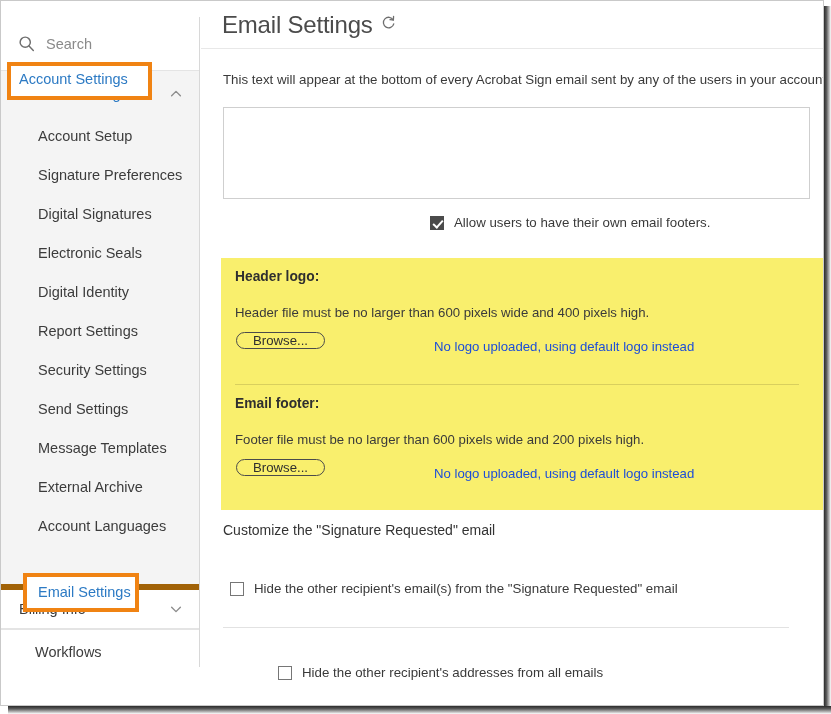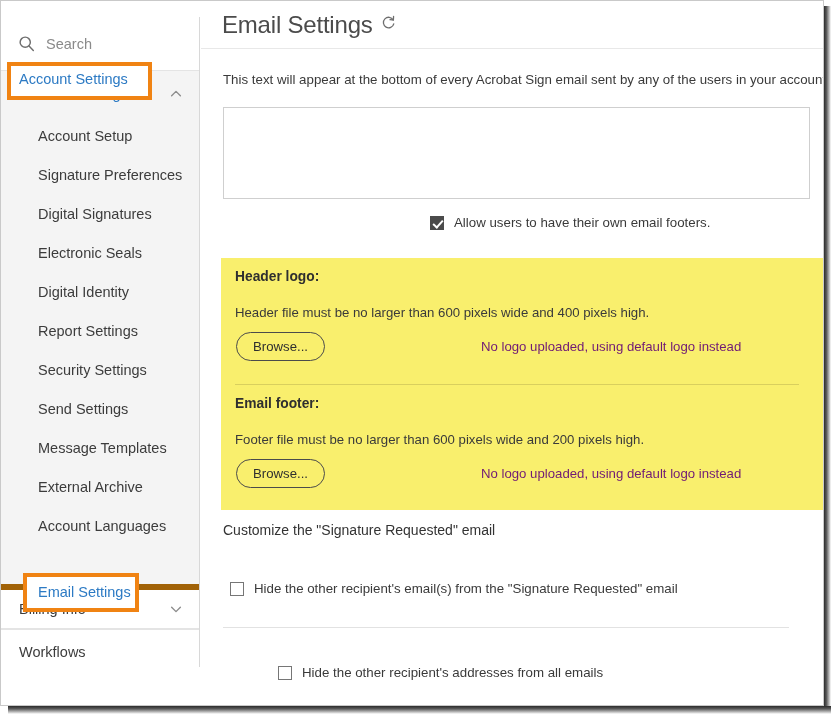--- a/index.html
+++ b/index.html
@@ -131,21 +131,21 @@
     padding-left: 37px;
     font-size: 14.5px;
     color: #3c3c3c;
     cursor: pointer;
   }
   .nav-sub-item.active { color: #2c7ac4; }
   .nav-plain {
     height: 45px;
     display: flex;
     align-items: center;
-    padding-left: 18px;
+    padding-left: 34px;
     font-size: 14.5px;
     color: #3c3c3c;
     background: #ffffff;
     border-top: 1px solid #e4e4e4;
   }
   .chev { width: 14px; height: 14px; color: #8d8d8d; flex: none; }
 
   
   #main {
     position: absolute;
@@ -236,35 +236,34 @@
     color: #2f2f2f;
     font-weight: bold;
   }
   .yb-desc {
     position: absolute;
     font-size: 13.2px;
     color: #3a3a3a;
   }
   .browse-btn {
     position: absolute;
-    width: 89px; height: 29px;
+    width: 89px; height: 17px;
     border: 1.5px solid #4b4b4b;
     border-radius: 15px;
     background: transparent;
     font-family: "Liberation Sans", sans-serif;
     font-size: 13.2px;
     color: #2f2f2f;
     cursor: pointer;
     padding: 0;
   }
   .nologo {
     position: absolute;
     font-size: 13.2px;
-    color: #701a75;
-    margin-left: 47px;
+    color: #1d4ed8;
   }
   .yb-divider {
     position: absolute;
     left: 14px;
     width: 564px;
     height: 1px;
     background: #d9cf5e;
   }
 
   .sect-title {

